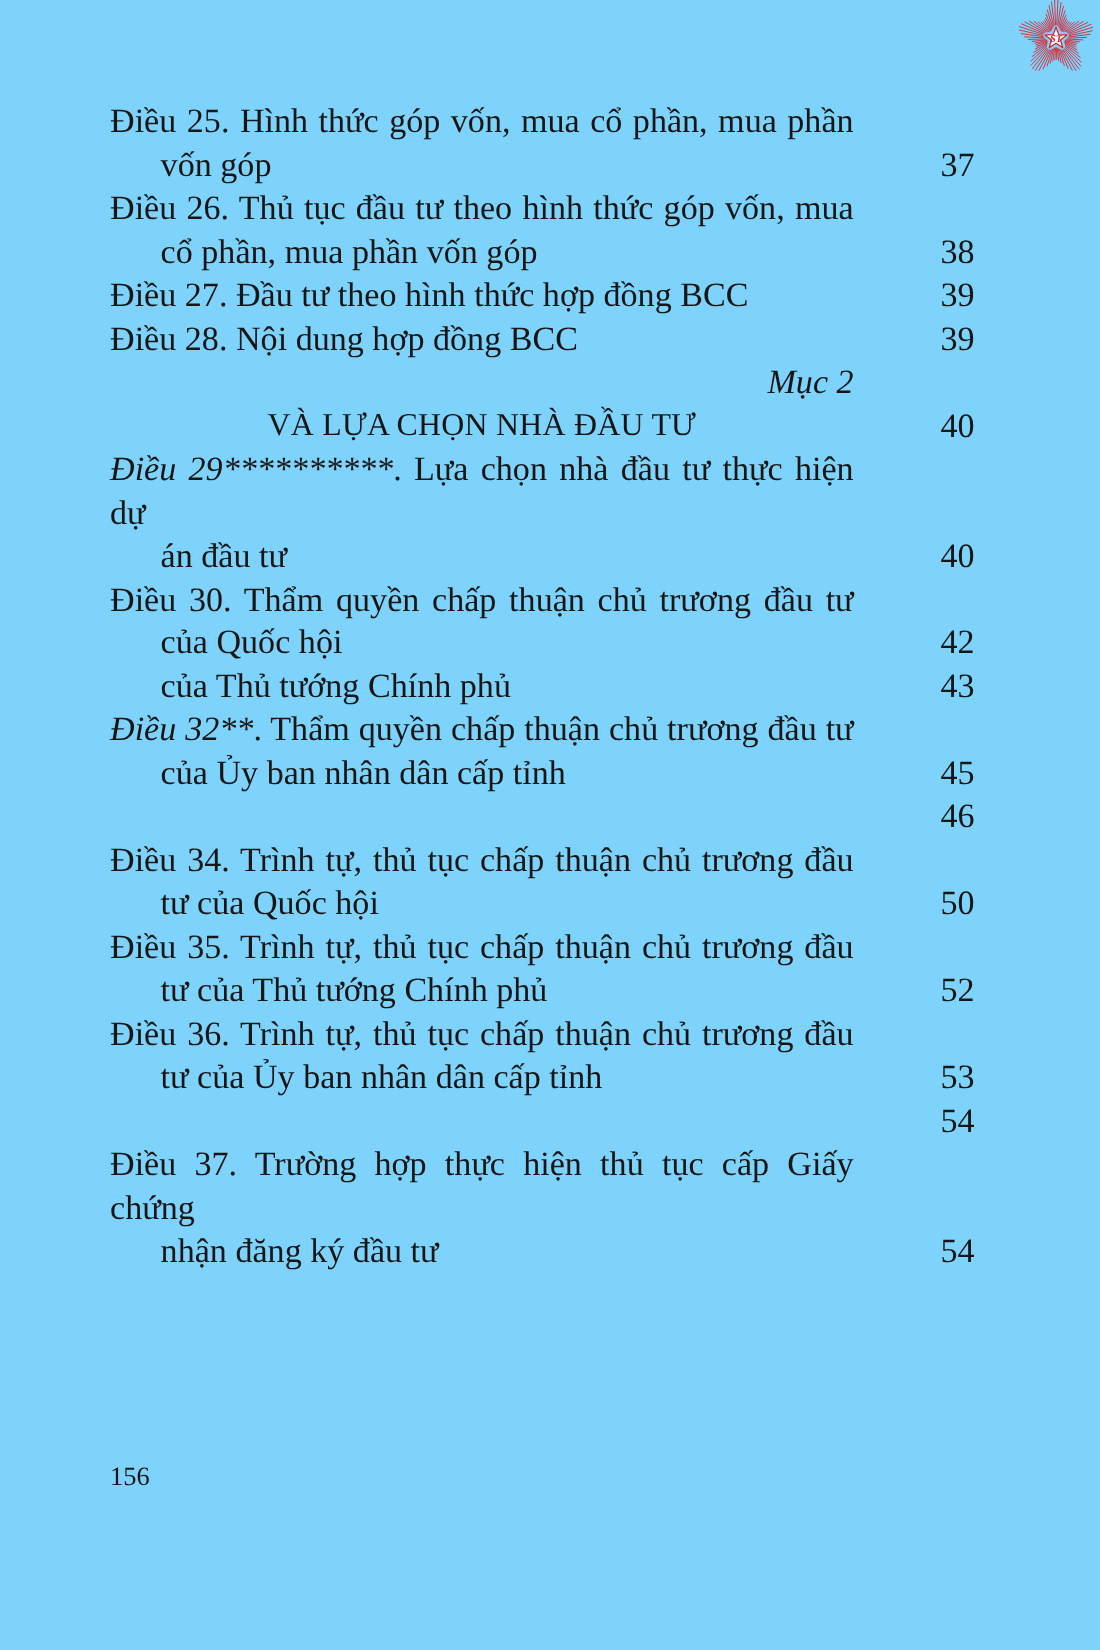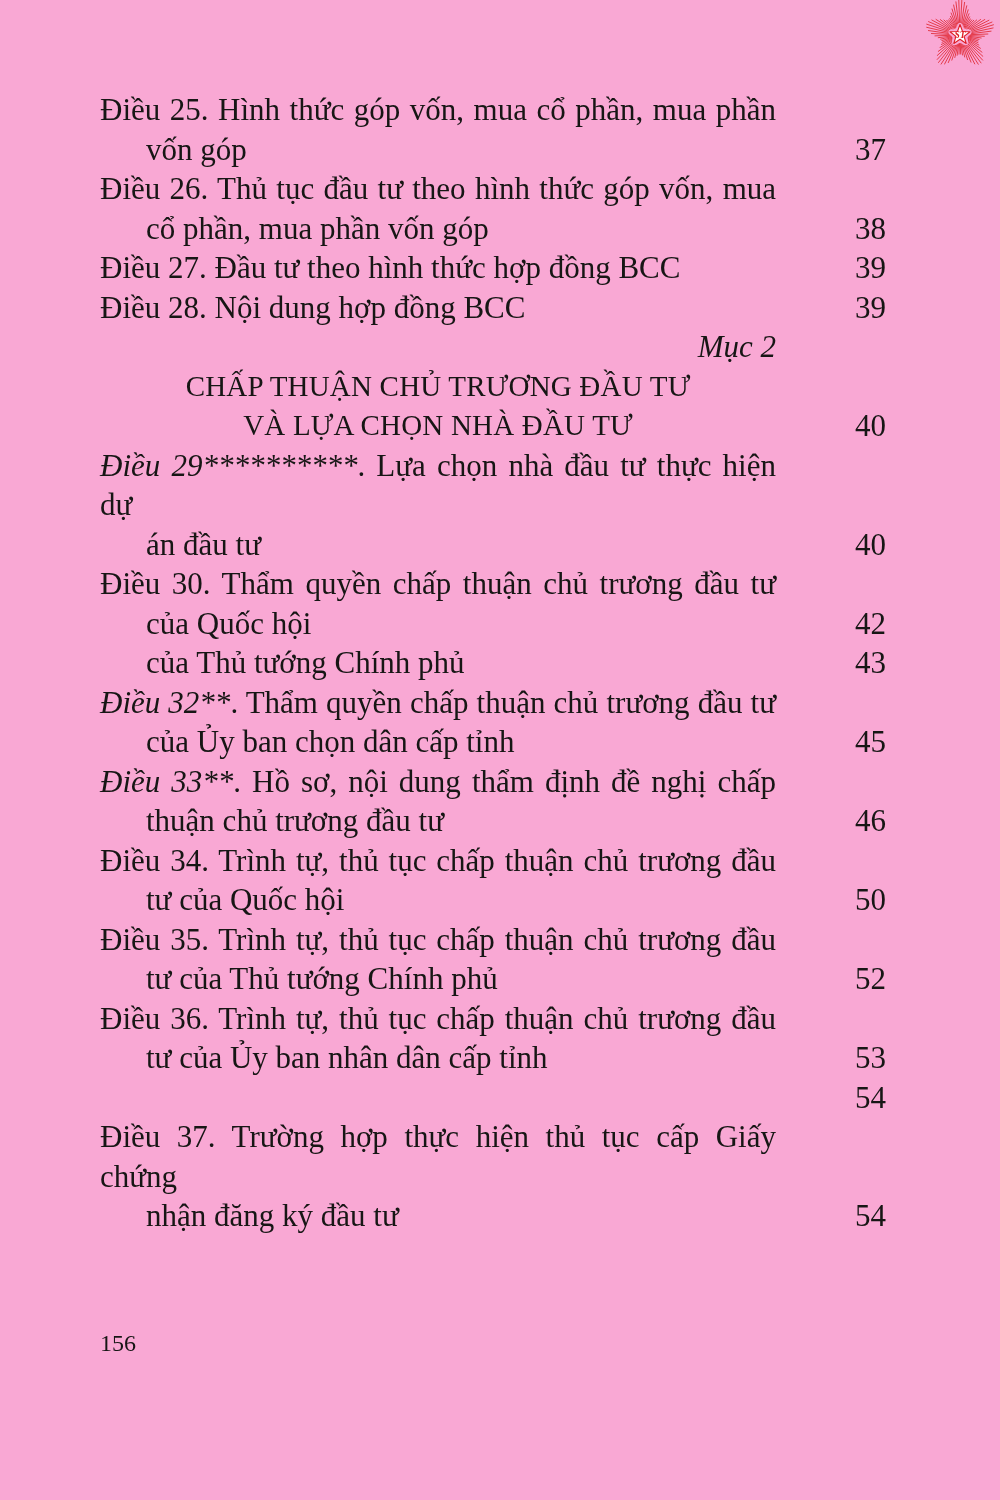--- a/index.html
+++ b/index.html
@@ -1,21 +1,21 @@
 <!DOCTYPE html>
 <html><head>
 <meta charset="utf-8">
 <style>
   html,body{margin:0;padding:0;}
   body{
     width:1000px;height:1500px;position:relative;background:#f7f7f6;
     font-family:"Liberation Serif","DejaVu Serif",serif;color:#171615;
     -webkit-font-smoothing:antialiased;
   }
-  .sheet{position:absolute;inset:0;background:#f9a8d4;overflow:hidden;}
+  .sheet{position:absolute;inset:0;background:#7dd3fc;overflow:hidden;}
   .logo{position:absolute;top:0;right:2px;width:78px;height:82px;}
   .toc{position:absolute;left:100px;top:90px;width:786px;font-size:31px;line-height:39.5px;}
   .row{display:flex;align-items:flex-end;}
   .txt{width:676px;}
   .pg{flex:1;text-align:right;white-space:nowrap;}
   .l1.just{text-align:justify;text-align-last:justify;-moz-text-align-last:justify;}
   .l2{padding-left:46px;}
   .kicker{text-align:right;font-style:italic;}
   .hline{text-align:center;font-size:29px;letter-spacing:.2px;}
   .it{font-style:italic;}
@@ -127,21 +127,20 @@
       </div>
       <div class="row">
         <div class="txt">
           <div class="l1"><span class="lbl">Điều 28</span><span>. Nội dung hợp đồng BCC</span></div>
         </div>
         <div class="pg">39</div>
       </div>
       <div class="row">
         <div class="txt">
           <div class="kicker">Mục 2</div>
-          <div class="hline">CHẤP THUẬN CHỦ TRƯƠNG ĐẦU TƯ</div>
           <div class="hline">VÀ LỰA CHỌN NHÀ ĐẦU TƯ</div>
         </div>
         <div class="pg">40</div>
       </div>
       <div class="row">
         <div class="txt">
           <div class="l1 just"><span class="lbl it">Điều 29**********</span><span>. Lựa chọn nhà đầu tư thực hiện dự</span></div>
           <div class="l2">án đầu tư</div>
         </div>
         <div class="pg">40</div>
@@ -155,29 +154,25 @@
       </div>
       <div class="row">
         <div class="txt">
           <div class="l2">của Thủ tướng Chính phủ</div>
         </div>
         <div class="pg">43</div>
       </div>
       <div class="row">
         <div class="txt">
           <div class="l1 just"><span class="lbl it">Điều 32**</span><span>. Thẩm quyền chấp thuận chủ trương đầu tư</span></div>
-          <div class="l2">của Ủy ban chọn dân cấp tỉnh</div>
+          <div class="l2">của Ủy ban nhân dân cấp tỉnh</div>
         </div>
         <div class="pg">45</div>
       </div>
       <div class="row">
-        <div class="txt">
-          <div class="l1 just"><span class="lbl it">Điều 33**</span><span>. Hồ sơ, nội dung thẩm định đề nghị chấp</span></div>
-          <div class="l2">thuận chủ trương đầu tư</div>
-        </div>
         <div class="pg">46</div>
       </div>
       <div class="row">
         <div class="txt">
           <div class="l1 just"><span class="lbl">Điều 34</span><span>. Trình tự, thủ tục chấp thuận chủ trương đầu</span></div>
           <div class="l2">tư của Quốc hội</div>
         </div>
         <div class="pg">50</div>
       </div>
       <div class="row">

